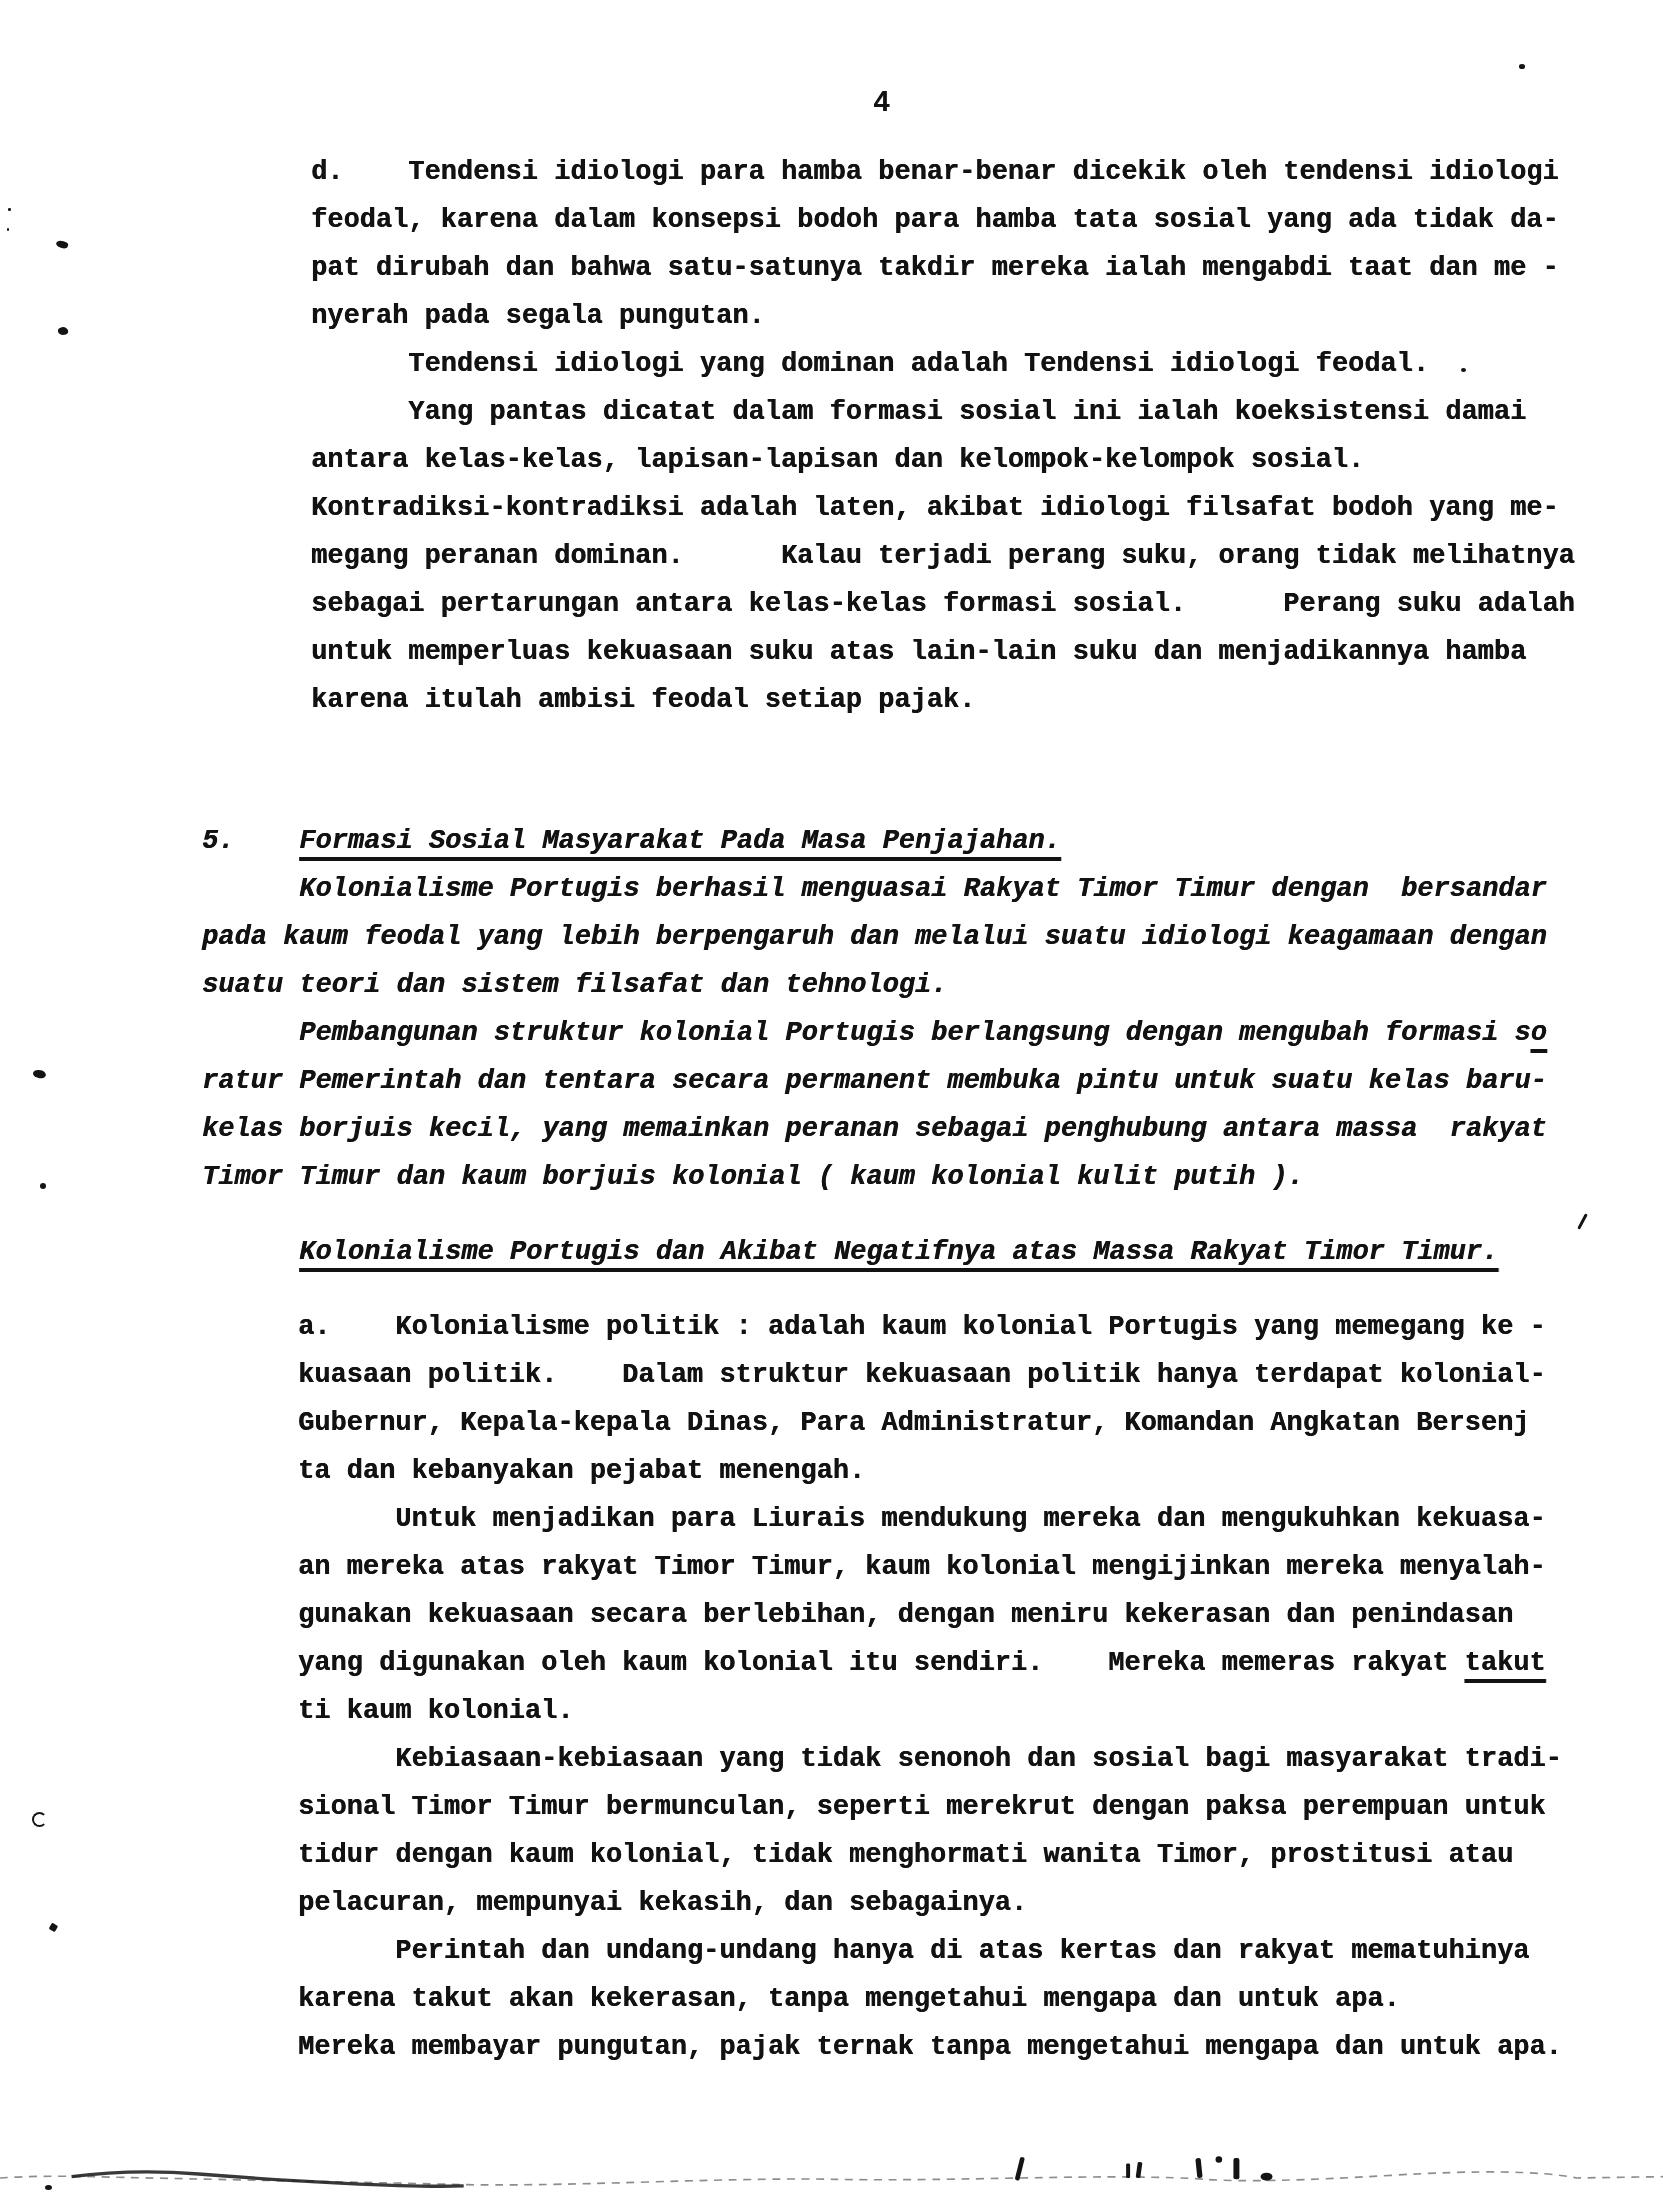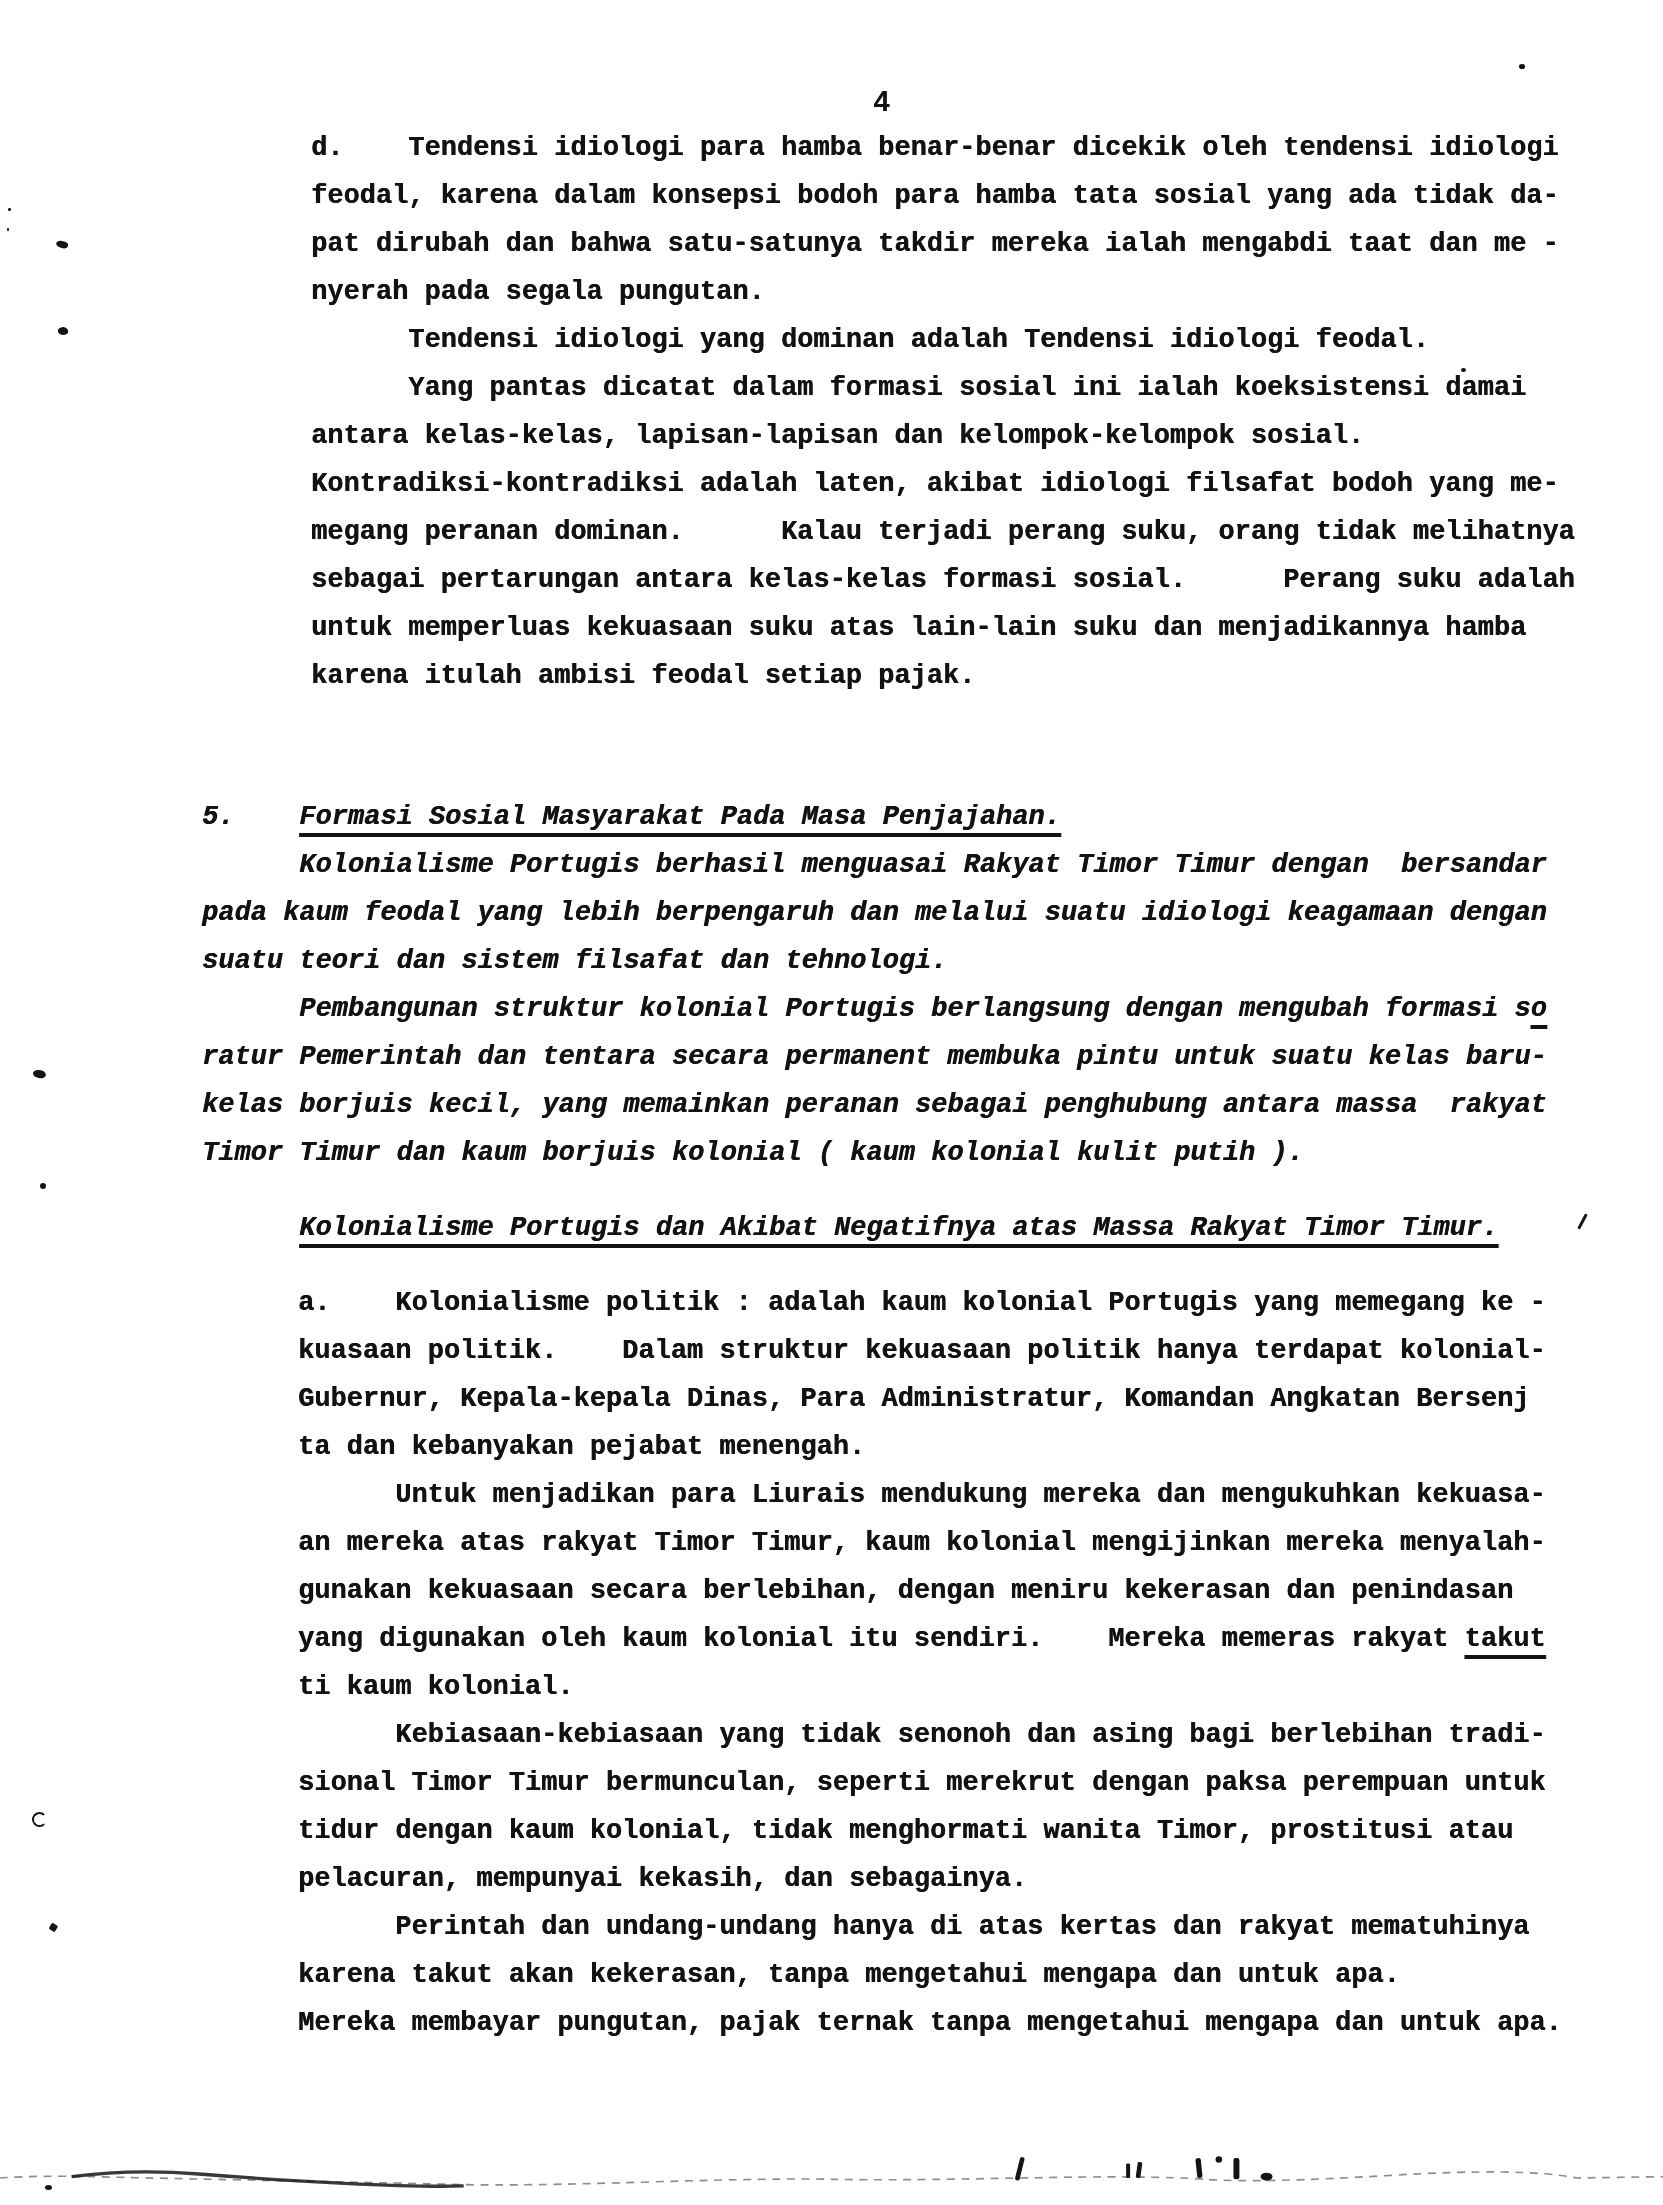--- a/index.html
+++ b/index.html
@@ -9,21 +9,21 @@
     background:#ffffff;
     overflow:hidden;
     font-family:"Liberation Mono","DejaVu Sans Mono",monospace;
     color:#121212;
   }
   .page-number{
     position:absolute;left:873px;top:87px;
     font-size:29px;font-weight:700;
   }
   .content{
-    position:absolute;left:0;top:124px;width:1476px;
+    position:absolute;left:0;top:148px;width:1476px;
   }
   .para{margin:0;padding:0;}
   .line{
     white-space:pre;
     font-size:27px;
     line-height:48px;
     font-weight:700;
     text-shadow:0.4px 0 0 currentColor;
   }
   .line u{
@@ -104,21 +104,21 @@
         <div class="line">ta dan kebanyakan pejabat menengah.</div>
       </section>
     <section class="para blk-a">
         <div class="line">      Untuk menjadikan para Liurais mendukung mereka dan mengukuhkan kekuasa-</div>
         <div class="line">an mereka atas rakyat Timor Timur, kaum kolonial mengijinkan mereka menyalah-</div>
         <div class="line">gunakan kekuasaan secara berlebihan, dengan meniru kekerasan dan penindasan</div>
         <div class="line">yang digunakan oleh kaum kolonial itu sendiri.    Mereka memeras rakyat <u>takut</u></div>
         <div class="line">ti kaum kolonial.</div>
       </section>
     <section class="para blk-a">
-        <div class="line">      Kebiasaan-kebiasaan yang tidak senonoh dan asing bagi berlebihan tradi-</div>
+        <div class="line">      Kebiasaan-kebiasaan yang tidak senonoh dan sosial bagi masyarakat tradi-</div>
         <div class="line">sional Timor Timur bermunculan, seperti merekrut dengan paksa perempuan untuk</div>
         <div class="line">tidur dengan kaum kolonial, tidak menghormati wanita Timor, prostitusi atau</div>
         <div class="line">pelacuran, mempunyai kekasih, dan sebagainya.</div>
       </section>
     <section class="para blk-a">
         <div class="line">      Perintah dan undang-undang hanya di atas kertas dan rakyat mematuhinya</div>
         <div class="line">karena takut akan kekerasan, tanpa mengetahui mengapa dan untuk apa.</div>
         <div class="line">Mereka membayar pungutan, pajak ternak tanpa mengetahui mengapa dan untuk apa.</div>
       </section>
   </div>

